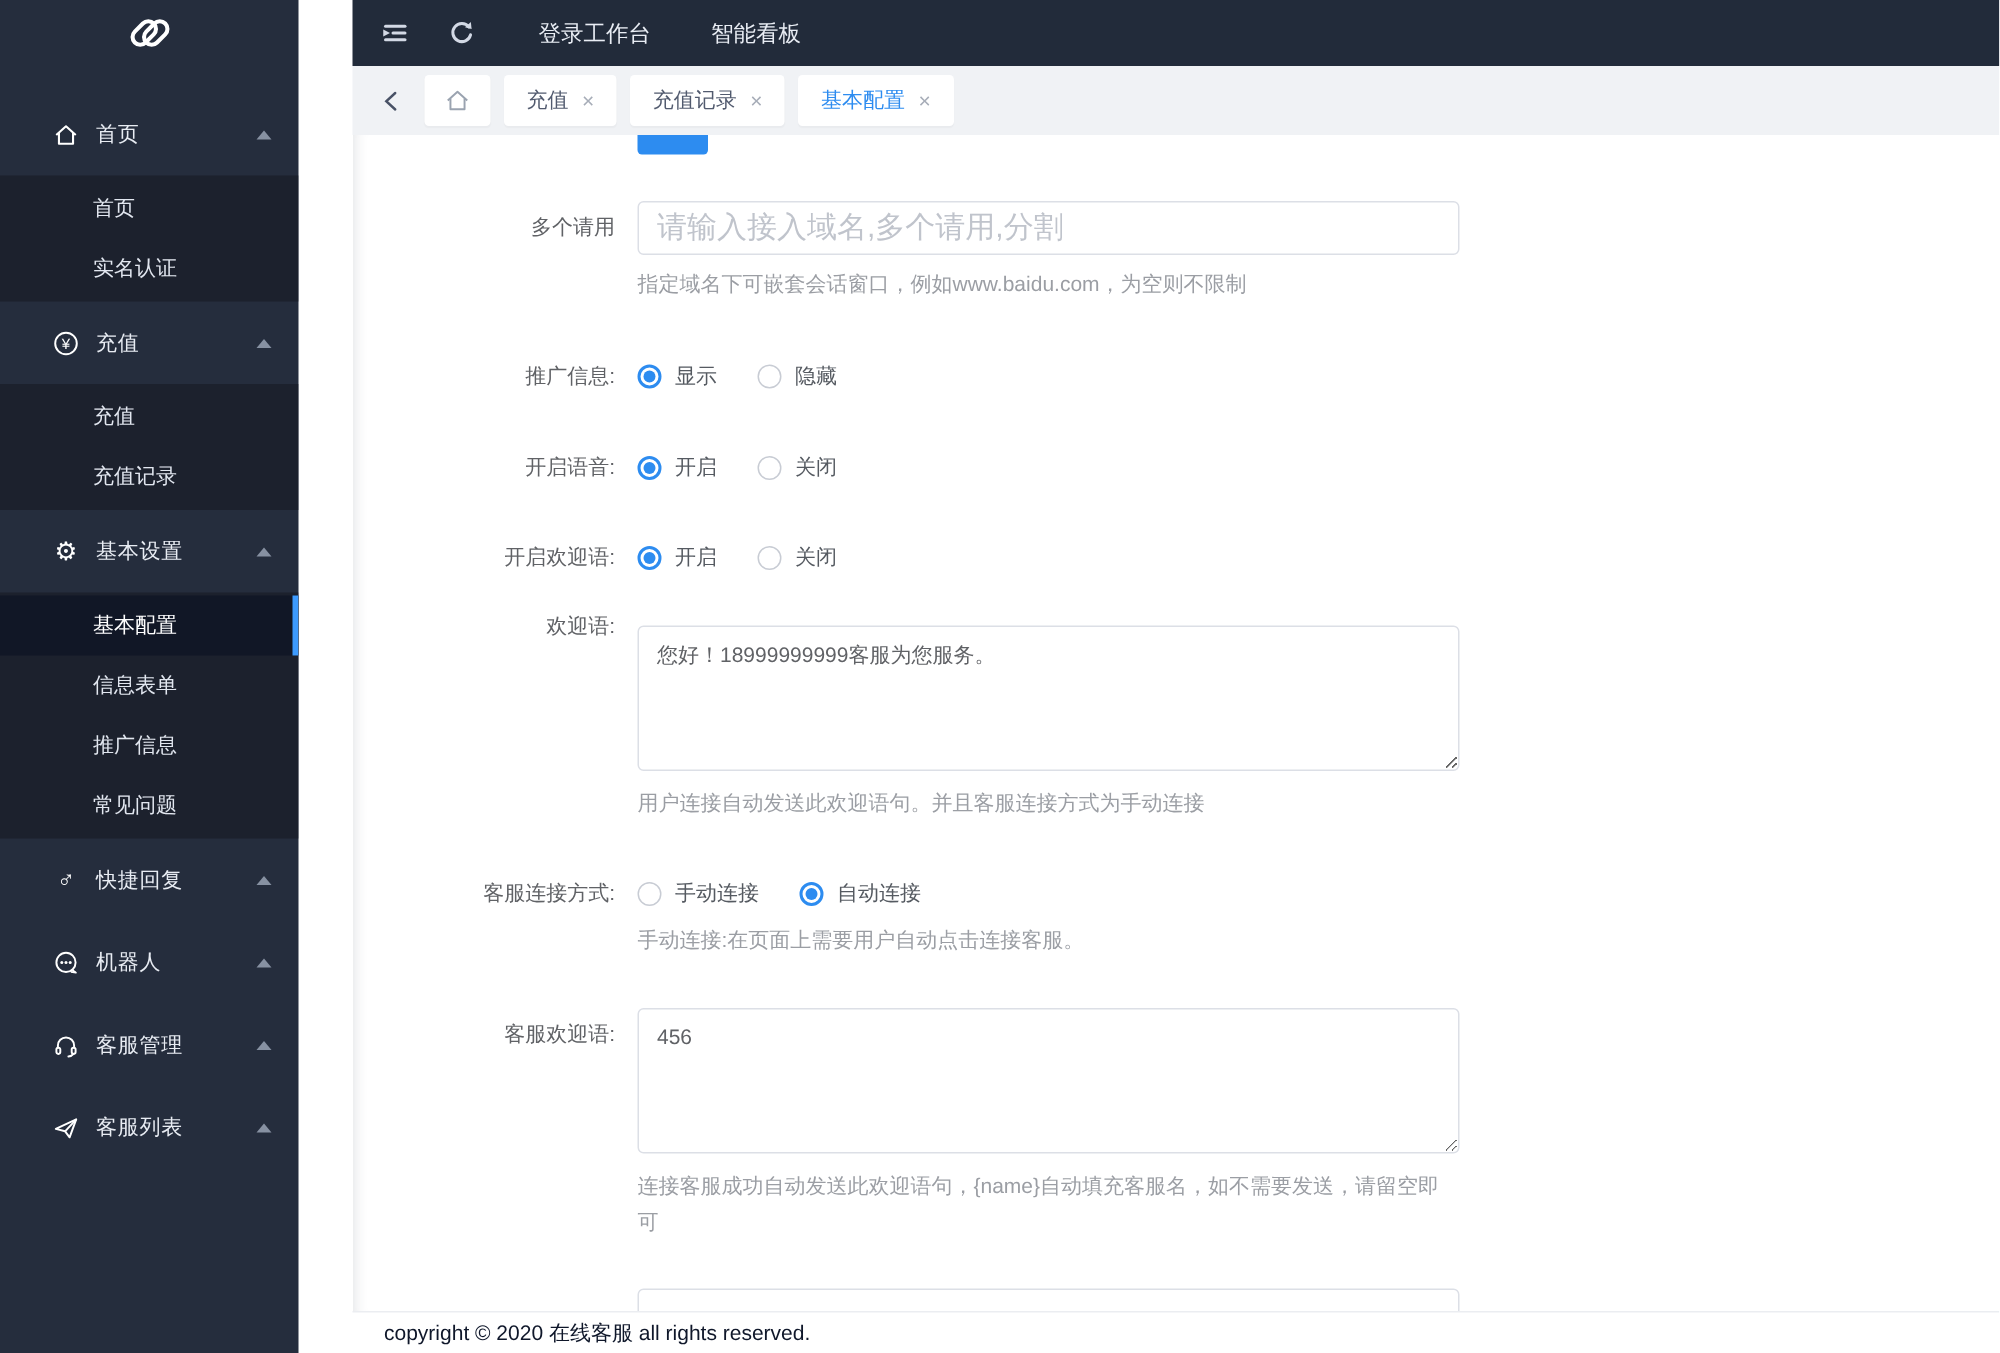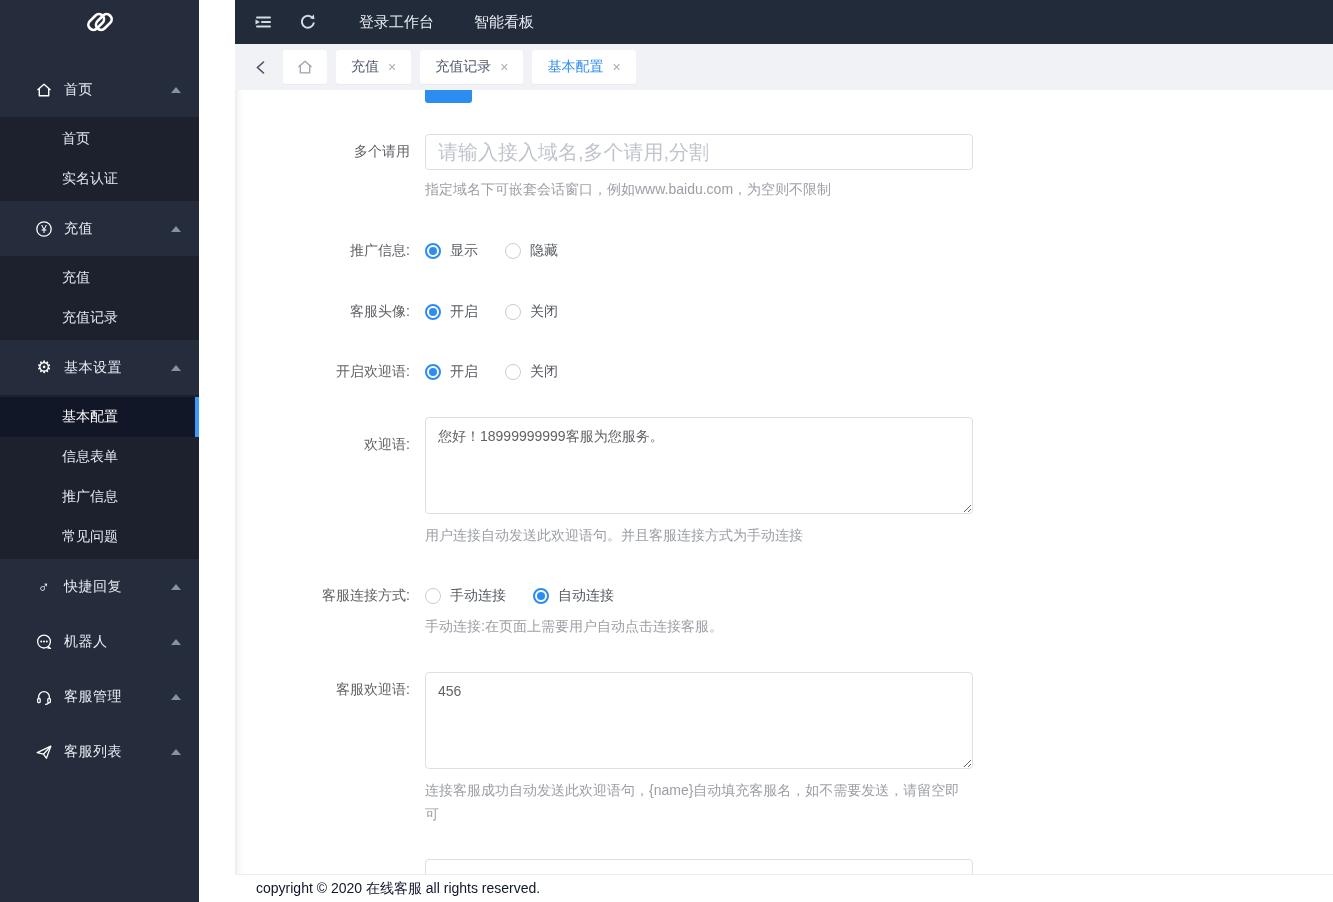--- a/index.html
+++ b/index.html
@@ -233,21 +233,21 @@
       <span class="radio-opt">
           <span class="radio-circle checked"></span>
           <span class="radio-text">显示</span>
         </span>
       <span class="radio-opt">
           <span class="radio-circle"></span>
           <span class="radio-text">隐藏</span>
         </span>
     </div>
 
-    <label class="f-label" style="top:212px; height:20px;">客服头像:</label>
+    <label class="f-label" style="top:212px; height:20px;">开启语音:</label>
     <div class="radio-row" style="top:212px;">
       <span class="radio-opt">
           <span class="radio-circle checked"></span>
           <span class="radio-text">开启</span>
         </span>
       <span class="radio-opt">
           <span class="radio-circle"></span>
           <span class="radio-text">关闭</span>
         </span>
     </div>
@@ -257,21 +257,21 @@
       <span class="radio-opt">
           <span class="radio-circle checked"></span>
           <span class="radio-text">开启</span>
         </span>
       <span class="radio-opt">
           <span class="radio-circle"></span>
           <span class="radio-text">关闭</span>
         </span>
     </div>
 
-    <label class="f-label" style="top:337px; height:36px;">欢迎语:</label>
+    <label class="f-label" style="top:310px; height:36px;">欢迎语:</label>
     <textarea class="f-textarea" style="top: 327px;">您好！18999999999客服为您服务。</textarea>
     <div class="f-hint" style="top:433px;">用户连接自动发送此欢迎语句。并且客服连接方式为手动连接</div>
 
     <label class="f-label" style="top:496px; height:20px;">客服连接方式:</label>
     <div class="radio-row" style="top:496px;">
       <span class="radio-opt">
           <span class="radio-circle"></span>
           <span class="radio-text">手动连接</span>
         </span>
       <span class="radio-opt">

